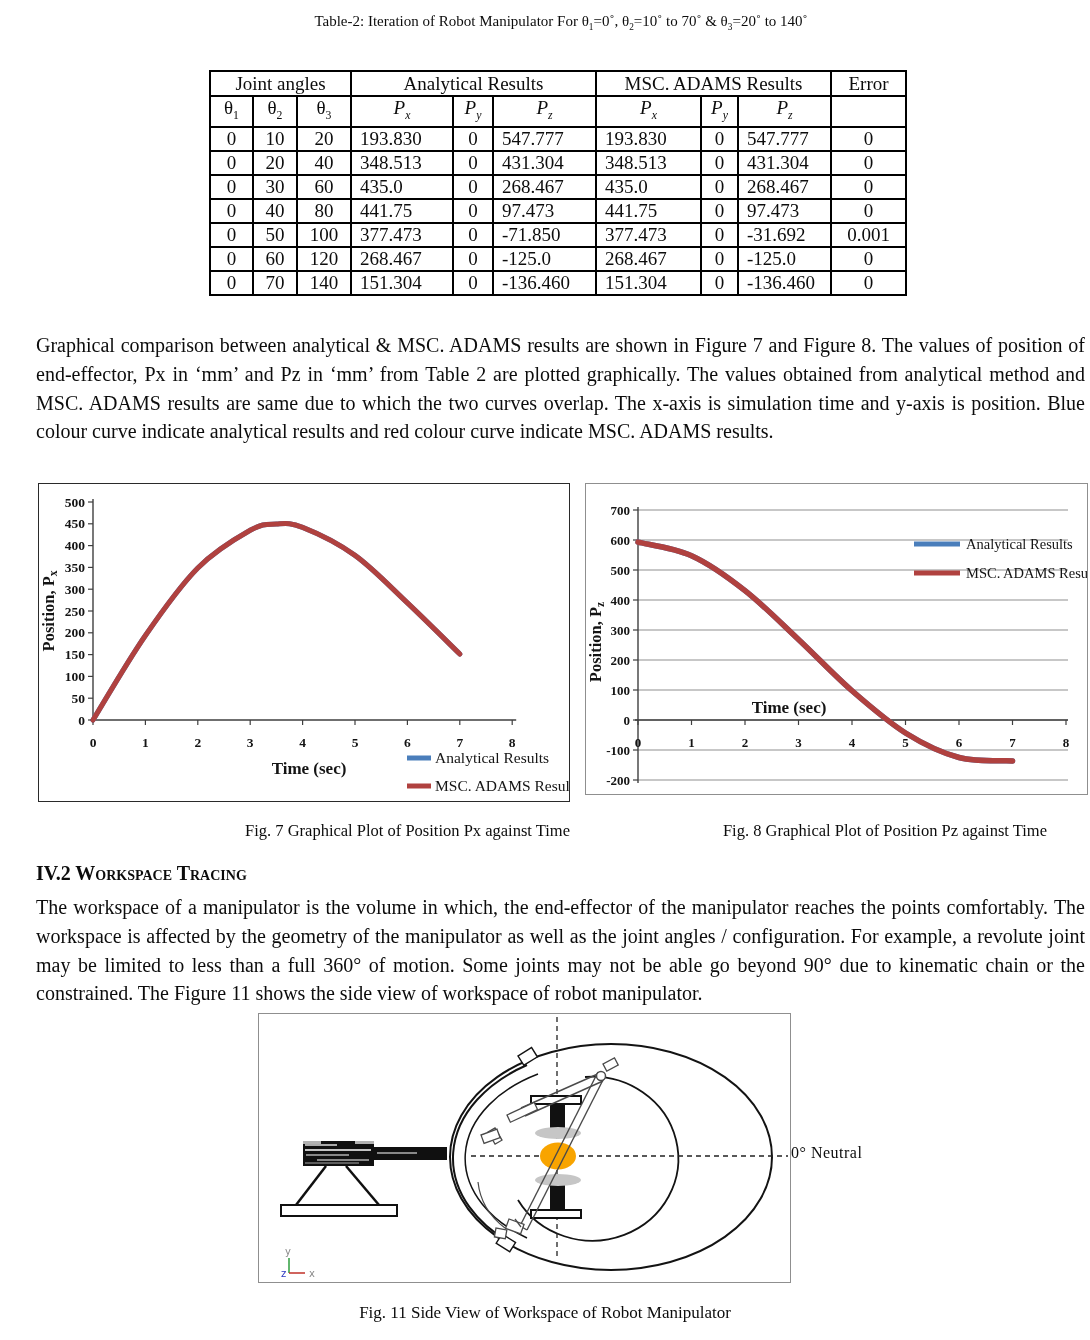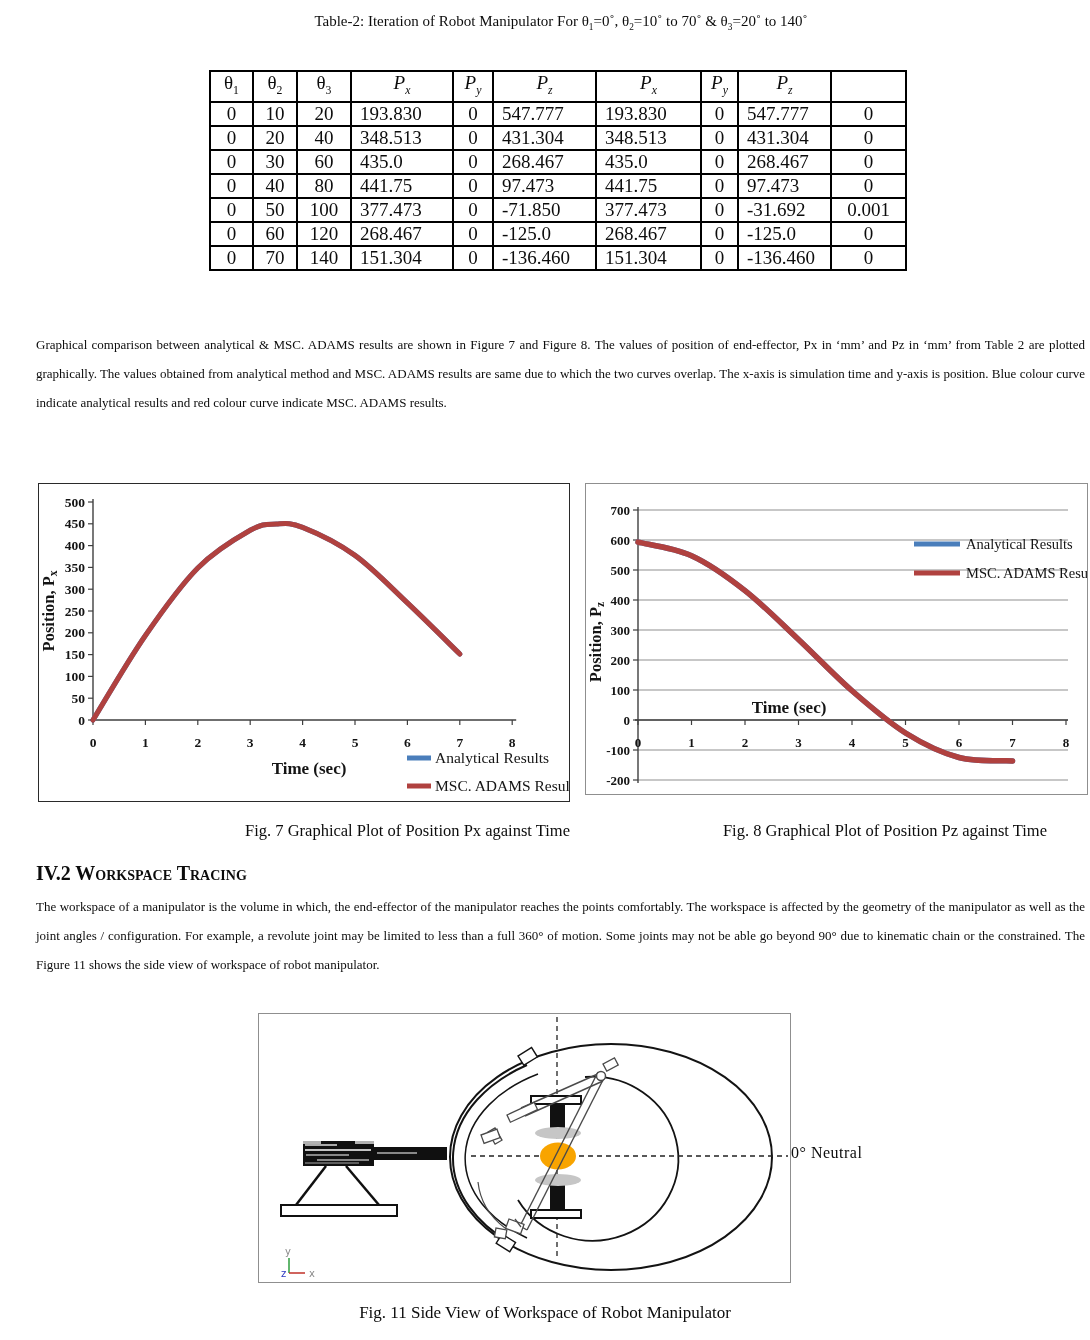--- a/index.html
+++ b/index.html
@@ -5,21 +5,21 @@
   html,body{margin:0;padding:0;background:#ffffff;}
   #page{position:relative;width:1090px;height:1340px;background:#fff;overflow:hidden;
         font-family:"Liberation Serif","DejaVu Serif",serif;color:#0c0c0c;}
   .abs{position:absolute;}
   #title{top:13px;left:16px;width:1090px;text-align:center;font-size:15px;white-space:nowrap;}
   sub{font-size:0.62em;}
   #t2{position:absolute;top:70px;left:209px;border-collapse:collapse;table-layout:fixed;}
   #t2 th,#t2 td{border:2px solid #000;font-size:19px;font-weight:normal;text-align:center;
                 padding:0;height:23px;line-height:21px;overflow:hidden;white-space:nowrap;}
   #t2 td.cl{text-align:left;padding-left:8px;}
-  .para{font-size:13px;line-height:28.8px;text-align:justify;}
+  .para{font-size:20px;line-height:28.8px;text-align:justify;}
   #p1{top:331px;left:36px;width:1049px;}
   #p2{top:893px;left:36px;width:1049px;}
   #fig7{top:483px;left:38px;width:530px;height:317px;border:1px solid #2a2a2a;background:#fff;}
   #fig8{top:483px;left:585px;width:501px;height:310px;border:1px solid #8f8f8f;background:#fff;}
   #cap7{top:821px;left:38px;width:532px;text-align:right;font-size:16.5px;}
   #cap8{top:821px;left:585px;width:462px;text-align:right;font-size:16.5px;}
   #sec-h{top:862px;left:36px;font-size:20px;font-weight:bold;font-variant:small-caps;}
   #fig11{top:1013px;left:258px;width:531px;height:268px;border:1px solid #8f8f8f;background:#fff;}
   #neutral{top:1144px;left:791px;font-size:16px;letter-spacing:0.5px;white-space:nowrap;}
   #cap11{top:1303px;left:0;width:1090px;text-align:center;font-size:17px;}
@@ -38,20 +38,26 @@
         <col style="width:54px">
       <col style="width:102px">
         <col style="width:40px">
         <col style="width:103px">
       <col style="width:105px">
         <col style="width:37px">
         <col style="width:93px">
       <col style="width:75px">
     </colgroup>
     <tbody>
+        <tr>
+      <th colspan="3">Joint angles</th>
+      <th colspan="3">Analytical Results</th>
+      <th colspan="3">MSC. ADAMS Results</th>
+      <th>Error</th>
+    </tr>
     <tr id="t2-subhead">
           <td><span>θ</span><sub>1</sub></td>
           <td><span>θ</span><sub>2</sub></td>
           <td><span>θ</span><sub>3</sub></td>
           <td><span style="font-style: italic;">P</span><sub style="font-style: italic;">x</sub></td>
           <td><span style="font-style: italic;">P</span><sub style="font-style: italic;">y</sub></td>
           <td><span style="font-style: italic;">P</span><sub style="font-style: italic;">z</sub></td>
           <td><span style="font-style: italic;">P</span><sub style="font-style: italic;">x</sub></td>
           <td><span style="font-style: italic;">P</span><sub style="font-style: italic;">y</sub></td>
           <td><span style="font-style: italic;">P</span><sub style="font-style: italic;">z</sub></td>

